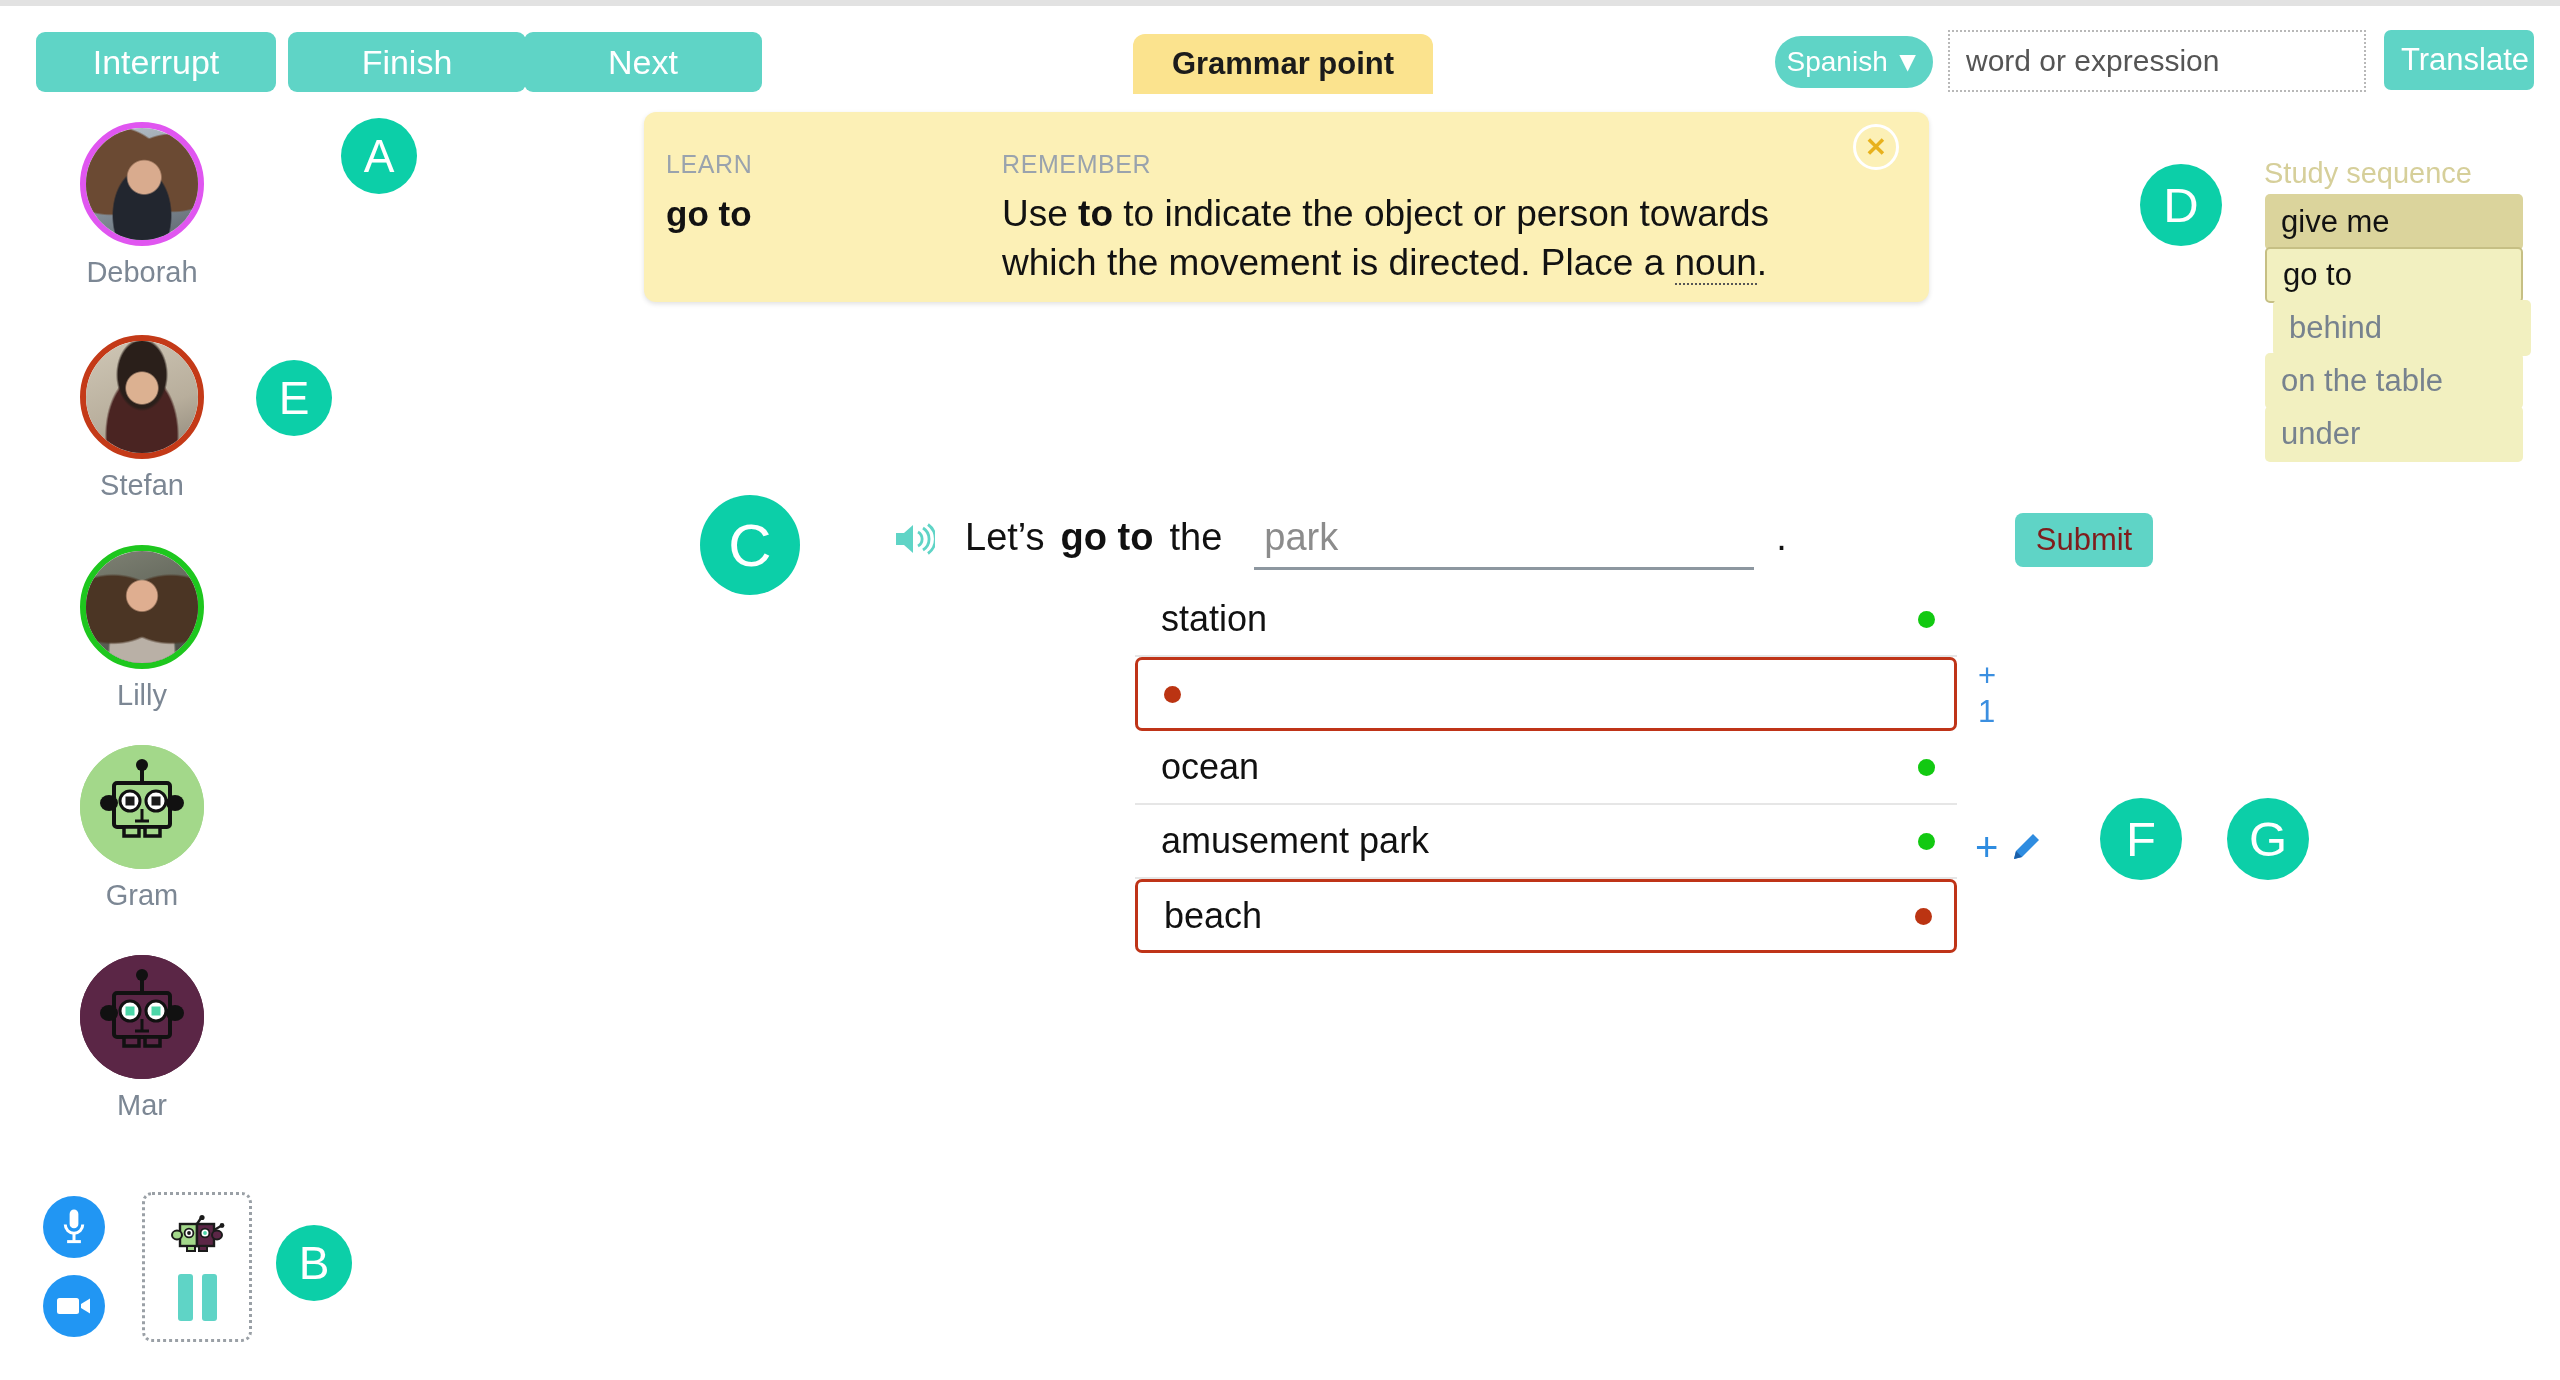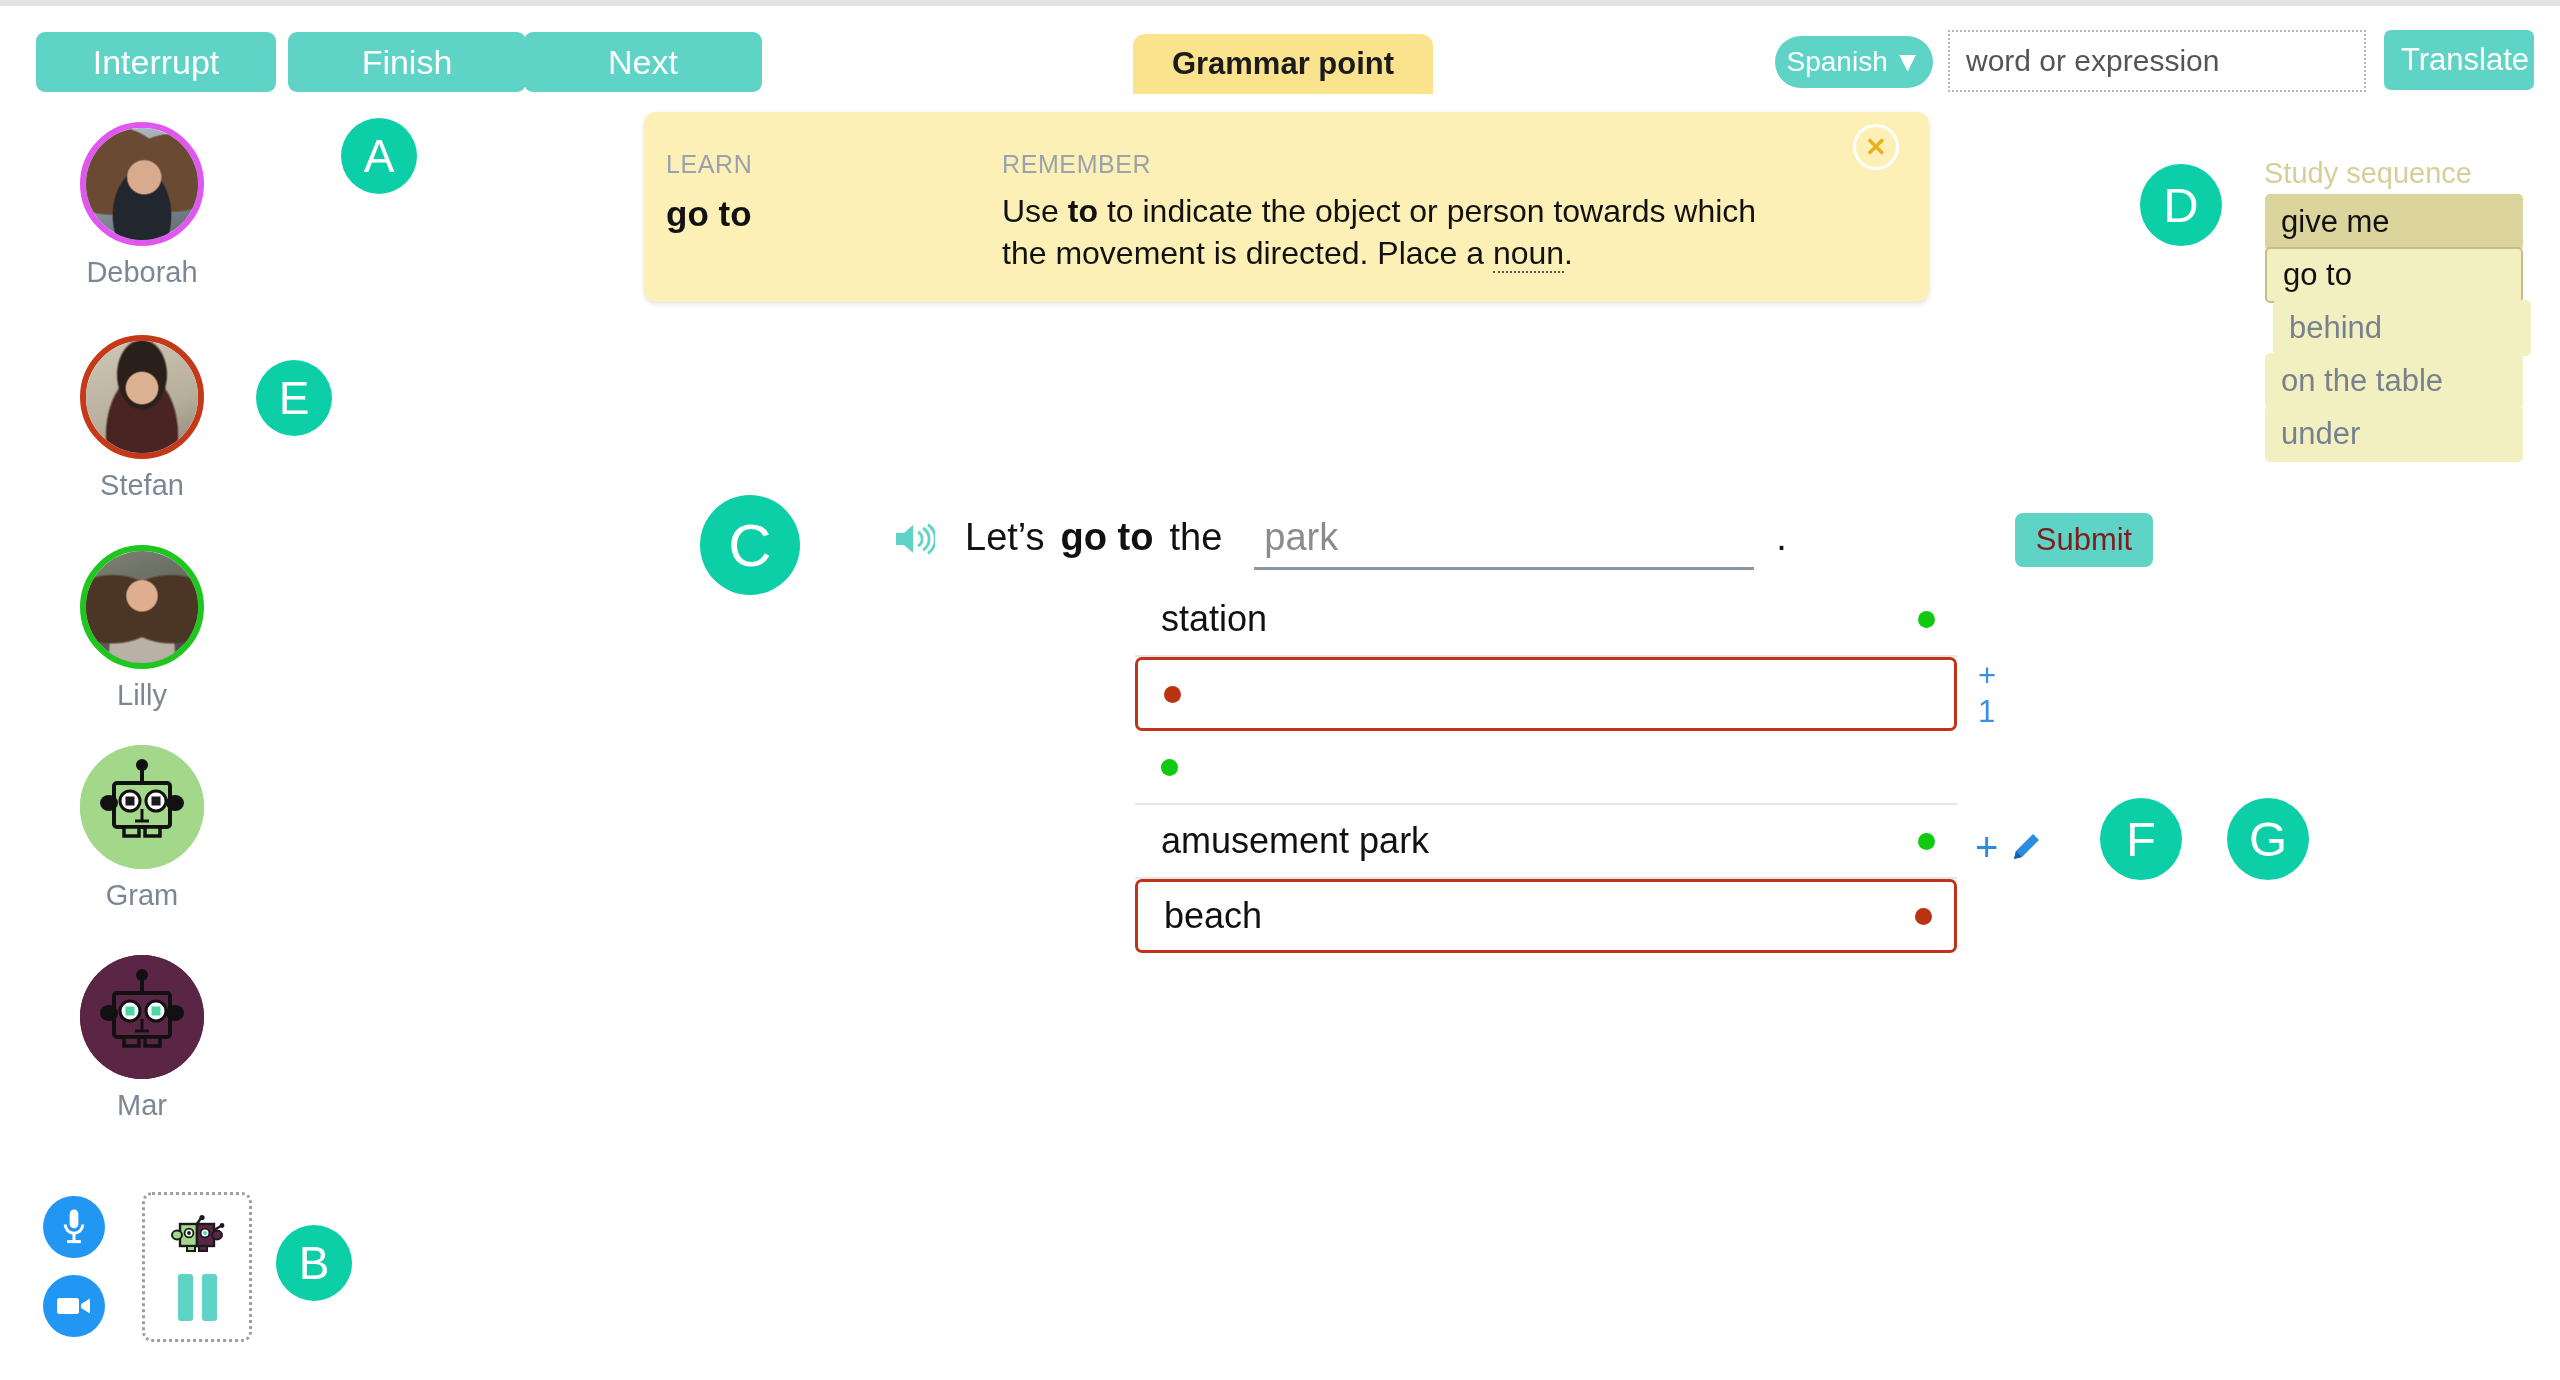--- a/index.html
+++ b/index.html
@@ -65,21 +65,21 @@
   }
   .gp-col-label { position: absolute; font-size: 25px; color: #9aa3ad; letter-spacing: 0.6px; }
   #gp-learn-label { left: 22px; top: 38px; }
   #gp-remember-label { left: 358px; top: 38px; }
   #gp-learn-value {
     position: absolute; left: 22px; top: 82px; font-size: 35px;
     font-weight: bold; color: #121212;
   }
   #gp-remember-value {
     position: absolute; left: 358px; top: 78px; width: 800px;
-    font-size: 32px; line-height: 1.32; color: #121212;
+    font-size: 37px; line-height: 1.32; color: #121212;
   }
   #gp-remember-value b { font-weight: bold; }
   .dotted-underline { border-bottom: 2px dotted #555; }
 
   
   #study-title {
     position: absolute; left: 2264px; top: 157px;
     font-size: 29px; color: #d6cf9a;
   }
   .seq-item {
@@ -361,20 +361,21 @@
   <div id="suggestions">
       <div class="sug-row">
         <span class="sug-label">station</span>
         <span class="dot ok"></span>
       </div>
       <div class="sug-row bad">
         <span class="dot bad"></span>
         <span class="plus-badge">+ 1</span>
       </div>
       <div class="sug-row">
+        <span class="sug-label">ocean</span>
         <span class="dot ok"></span>
       </div>
       <div class="sug-row">
         <span class="sug-label">amusement park</span>
         <span class="dot ok"></span>
       </div>
       <div class="sug-row bad">
         <span class="sug-label">beach</span>
         <span class="dot bad"></span>
       </div>

